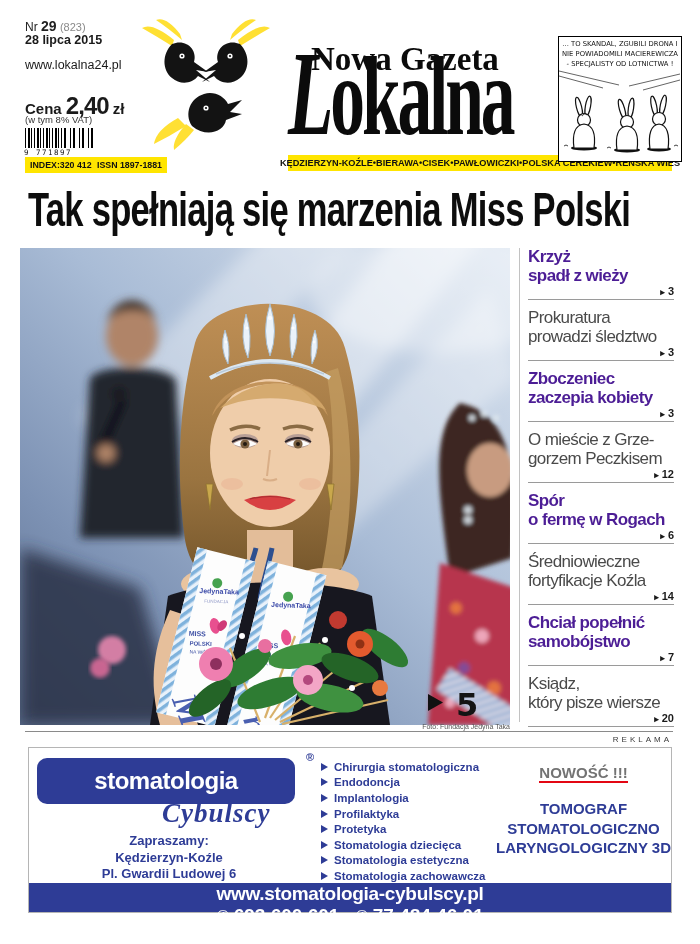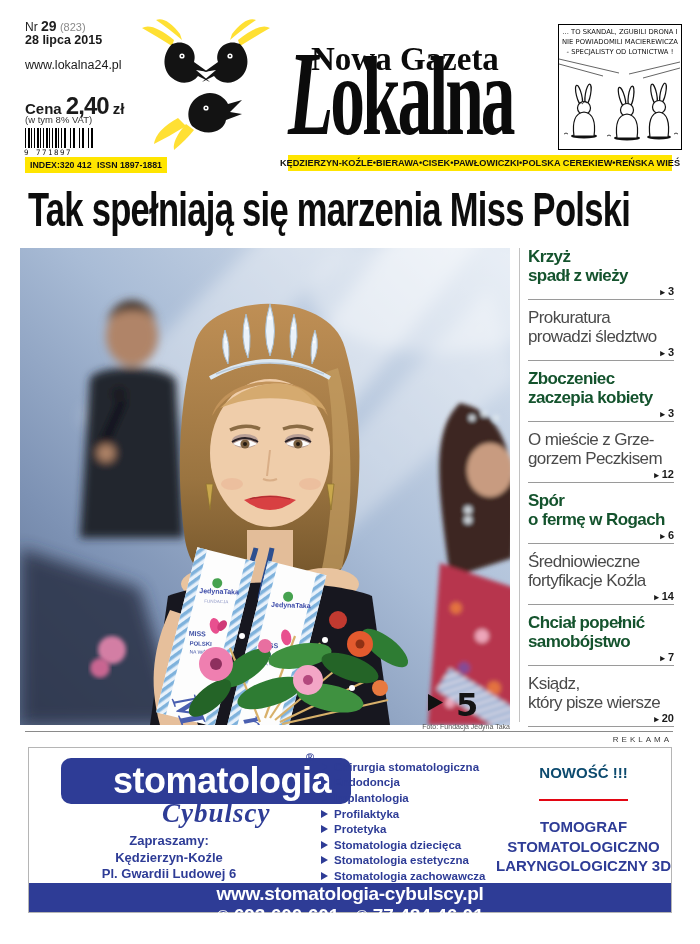--- a/index.html
+++ b/index.html
@@ -29,65 +29,65 @@
      font-size:33px;color:#0b0b0b;letter-spacing:0;}
   .masthead-main{left:288px;top:40px;transform:scaleX(.62);transform-origin:0 0;
      font-family:"Liberation Serif",serif;font-weight:700;font-size:112px;line-height:108px;
      letter-spacing:-5px;color:#0b0b0b;white-space:nowrap;}
   .masthead-main .initial{font-style:italic;font-size:120px;}
   .regions-bar{left:288px;top:155px;width:384px;height:16px;background:#ffe500;display:flex;
      align-items:center;justify-content:center;font-size:9.2px;font-weight:700;color:#111;
      letter-spacing:0;white-space:nowrap;}
 
   
-  .comic{left:558px;top:24px;width:124px;height:126px;border:1.5px solid #000;background:#fff;
+  .comic{left:558px;top:36px;width:124px;height:126px;border:1.5px solid #000;background:#fff;
      box-sizing:border-box;}
   .comic-caption{padding:3px 2px 0 2px;font-size:6.8px;line-height:1.45;text-align:center;
      color:#111;font-family:"DejaVu Sans",sans-serif;}
 
   
   .headline{left:28px;top:184px;font-size:48px;font-weight:700;letter-spacing:-1px;
      white-space:nowrap;transform:scaleX(.72);transform-origin:0 0;color:#0d0d0d;line-height:52px;}
 
   
   .photo{left:20px;top:248px;width:490px;height:477px;}
   .photo-credit{left:20px;top:723px;width:490px;text-align:right;font-size:7px;color:#555;}
 
   
   .v-rule{left:519px;top:248px;width:1px;height:474px;background:#c2c2c2;}
   .sidebar{left:528px;top:247px;width:146px;}
   .sb-item{margin-bottom:8px;}
   .sb-title{font-size:17px;line-height:19px;letter-spacing:-0.6px;white-space:nowrap;}
-  .sb-title.bold{font-weight:700;color:#14532d;}
+  .sb-title.bold{font-weight:700;color:#4c1d95;}
   .sb-title.reg{font-weight:400;color:#4a4a4a;}
   .sb-pointer{text-align:right;font-size:11px;font-weight:700;color:#1a1a1a;height:12px;line-height:12px;}
   .sb-pointer .gl{font-size:9px;margin-right:3px;}
   .sb-rule{border-top:1px solid #9a9a9a;margin-top:2px;}
 
   .wide-rule{left:25px;top:731px;width:648px;height:1px;background:#8a8a8a;}
   .reklama{right:28px;top:735px;font-size:8px;letter-spacing:3px;color:#3a3a3a;}
 
   
   .ad-box{left:28px;top:747px;width:644px;height:166px;border:1px solid #b5b5b5;box-sizing:border-box;background:#fff;}
-  .ad-logo-rect{left:32px;top:10px;width:258px;height:46px;background:#2e3c96;border-radius:10px;
-     display:flex;align-items:center;justify-content:center;color:#fff;font-size:36px;font-weight:700;
-     letter-spacing:-0.5px;padding-left:32px;}
+  .ad-logo-rect{left:8px;top:10px;width:258px;height:46px;background:#2e3c96;border-radius:10px;
+     display:flex;align-items:center;justify-content:center;color:#fff;font-size:24px;font-weight:700;
+     letter-spacing:-0.5px;}
   .ad-reg{left:277px;top:3px;font-size:11px;color:#2e3c96;font-weight:700;}
   .ad-family{left:133px;top:50px;font-family:"Liberation Serif",serif;font-style:italic;font-weight:700;
      font-size:27px;color:#2e3c96;letter-spacing:1px;}
   .ad-address{left:20px;top:85px;width:240px;text-align:center;font-size:13px;line-height:1.28;
      font-weight:700;color:#2e3c96;}
   .ad-services{left:292px;top:11px;width:185px;}
   .svc-row{display:flex;align-items:center;height:15.6px;}
   .svc-bullet{width:0;height:0;border-left:7px solid #2e3c96;border-top:4px solid transparent;
      border-bottom:4px solid transparent;margin-right:6px;flex:none;}
   .svc-label{font-size:11.5px;font-weight:700;color:#2e3c96;white-space:nowrap;}
   .ad-right{left:452px;top:16px;width:205px;text-align:center;}
-  .ad-nowosc{display:inline-block;font-size:15px;font-weight:700;color:#0c4a6e;
-     border-bottom:2px solid #e30613;padding-bottom:18px;}
+  .ad-nowosc{display:inline-block;font-size:15px;font-weight:700;color:#737373;
+     border-bottom:2px solid #e30613;padding-bottom:0;}
   .ad-tomo{margin-top:16px;font-size:15px;font-weight:700;color:#2e3c96;line-height:1.3;}
   .ad-bar{left:0;bottom:0;width:100%;height:29px;background:#2e3c96;display:flex;align-items:center;
      justify-content:space-between;padding:0 13px;box-sizing:border-box;color:#fff;flex-direction:column;}
   .ad-site{font-size:19px;font-weight:700;letter-spacing:-0.3px;}
   .ad-phones{display:flex;align-items:center;gap:16px;font-size:19px;font-weight:700;}
   .ad-phone{display:flex;align-items:center;gap:4px;}
   .ph-ic{font-size:16px;font-weight:400;}
 </style>
 </head>
 <body>

